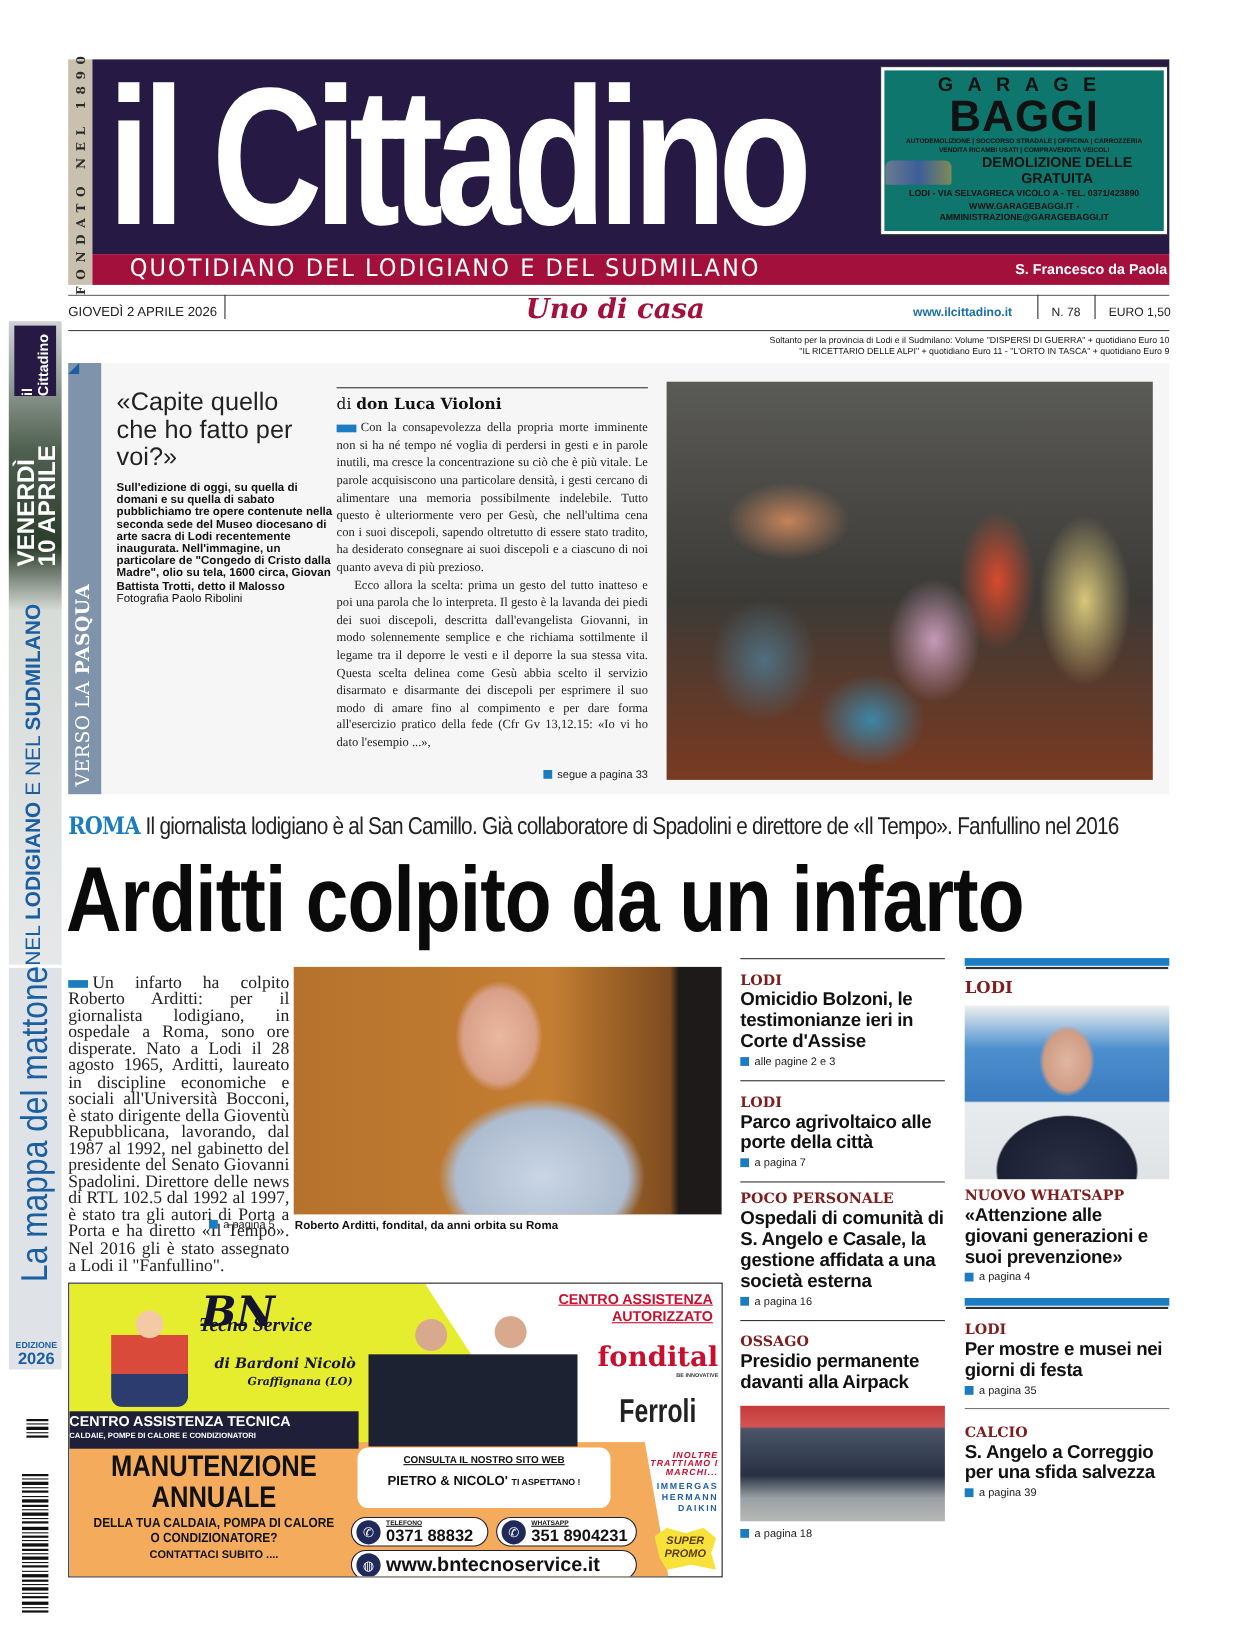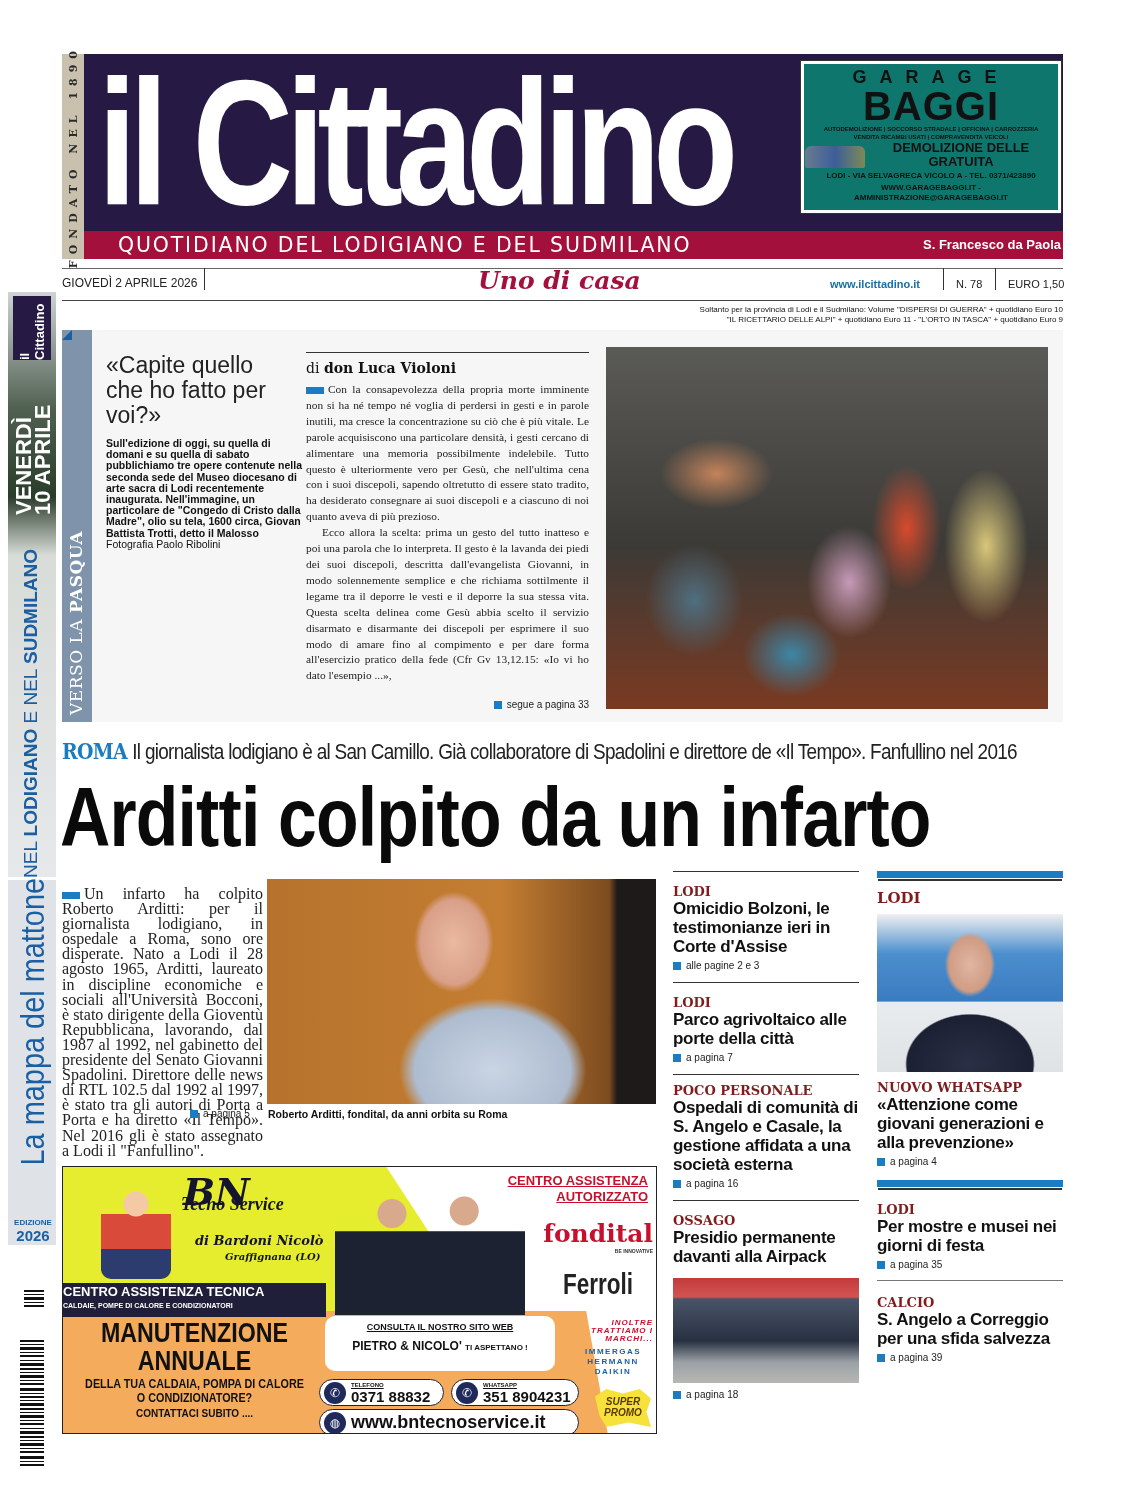--- a/index.html
+++ b/index.html
@@ -129,21 +129,21 @@
 .pill .val{font-size:15px;font-weight:bold;line-height:15px}
 #ad-tel{left:256px;top:212px;width:125px}
 #ad-wa{left:388px;top:212px;width:128px}
 #ad-url{left:256px;top:242px;width:260px}
 #ad-url .val{font-size:18px}
 #ad-ca{left:425px;top:6px;width:160px;text-align:right;color:#c8102e;font-weight:bold;font-size:13px;line-height:16px;text-decoration:underline}
 #ad-fond{left:440px;top:52px;width:150px;text-align:right;color:#c8102e;font-family:"DejaVu Serif",serif;font-weight:bold;font-size:25px}
 #ad-fond small{display:block;font-size:5px;color:#333;font-family:"Liberation Sans",sans-serif}
 #ad-ferr{left:500px;top:100px;font-size:30px;font-weight:bold;color:#222;transform:scaleX(0.75);transform-origin:left top}
 #ad-inol{left:510px;top:152px;width:80px;text-align:right;color:#c8102e;font-style:italic;font-weight:bold;font-size:8px;line-height:8px;letter-spacing:1px}
-#ad-brands{left:510px;top:180px;width:80px;text-align:center;color:#1f5fa8;font-weight:bold;font-size:8px;line-height:10px;letter-spacing:1.5px}
+#ad-brands{left:510px;top:180px;width:80px;text-align:right;color:#1f5fa8;font-weight:bold;font-size:8px;line-height:10px;letter-spacing:1.5px}
 #ad-promo{left:532px;top:222px;width:56px;height:38px;background:#f6e23a;color:#5a3a00;font-style:italic;font-weight:bold;font-size:10px;line-height:11px;text-align:center;clip-path:polygon(0 20%,20% 0,50% 12%,80% 0,100% 25%,92% 60%,100% 100%,60% 88%,20% 100%,8% 70%);padding-top:7px}
 </style>
 </head>
 <body>
 
 <div id="founded" class="abs">
     <span>FONDATO NEL 1890</span>
   </div>
 <div id="mast" class="abs"></div>
 <div id="logo" class="abs">il Cittadino</div>
@@ -280,21 +280,21 @@
     <div class="pg"><span class="sqs"></span><span>a pagina 18</span></div>
   </div>
 </div>
 
 <div id="c4" class="abs">
   <div class="bluebar"></div>
   <div style="padding-top:12px">
     <div class="tag" style="font-size:15px">LODI</div>
     <div id="photo-questore"></div>
     <div class="tag">NUOVO WHATSAPP</div>
-    <div class="hl">«Attenzione come giovani generazioni e alla prevenzione»</div>
+    <div class="hl">«Attenzione alle giovani generazioni e suoi prevenzione»</div>
     <div class="pg"><span class="sqs"></span><span>a pagina 4</span></div>
   </div>
   <div class="bluebar" style="margin-top:13px"></div>
   <div style="padding:14px 0 10px;border-bottom:1px solid #777">
     <div class="tag">LODI</div>
     <div class="hl">Per mostre e musei nei giorni di festa</div>
     <div class="pg"><span class="sqs"></span><span>a pagina 35</span></div>
   </div>
   <div style="padding-top:14px">
     <div class="tag">CALCIO</div>

